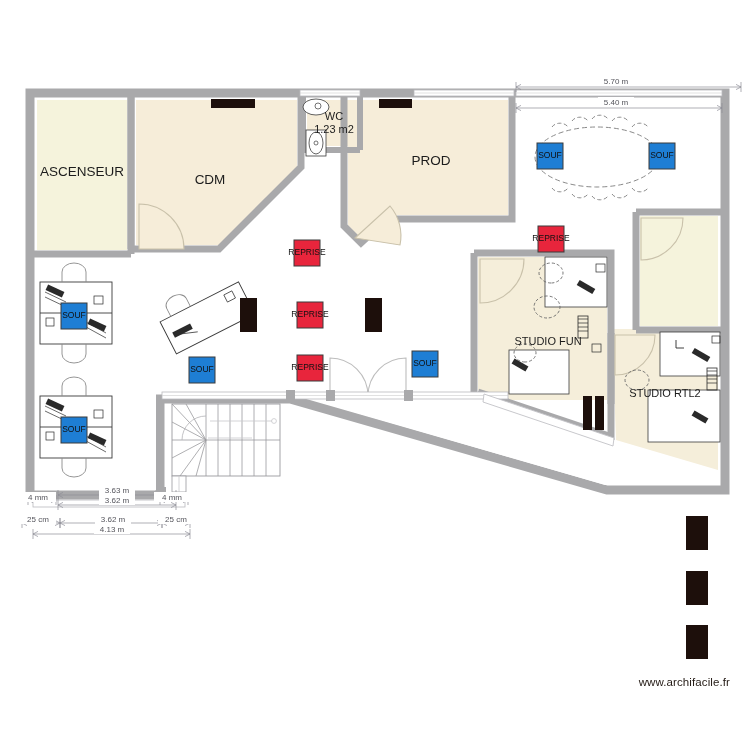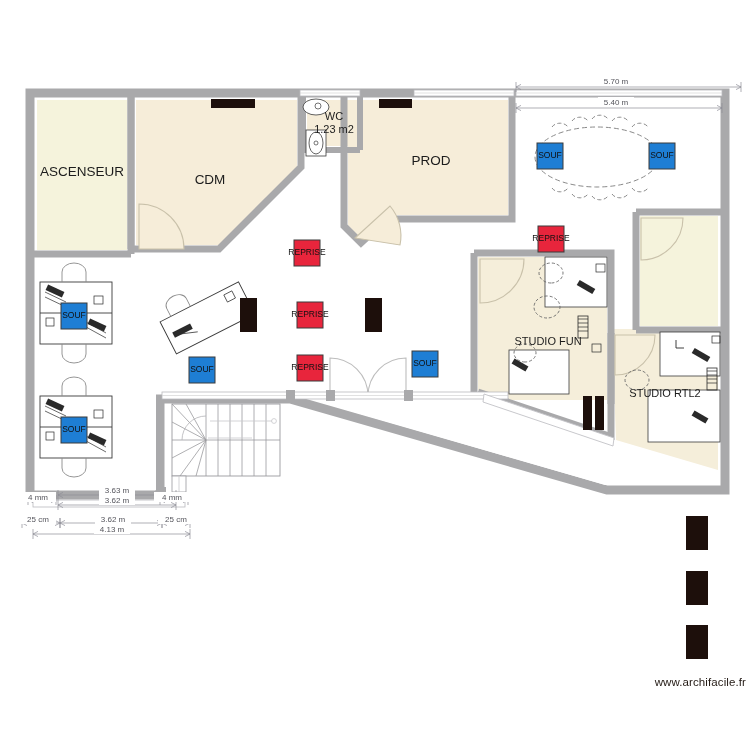--- a/index.html
+++ b/index.html
@@ -54,21 +54,21 @@
     fill: #55555c;
     text-anchor: middle;
   }
   .dim-line {
     stroke: #8c8c96;
     stroke-width: 0.7;
     fill: none;
   }
   .watermark {
     position: absolute;
-    right: 4px;
+    right: 20px;
     bottom: 62px;
     font-family: "Liberation Sans", sans-serif;
     font-size: 11.5px;
     color: #231a14;
     letter-spacing: 0.1px;
     margin-top: 39px;
   }
 </style>
 </head>
 <body>

